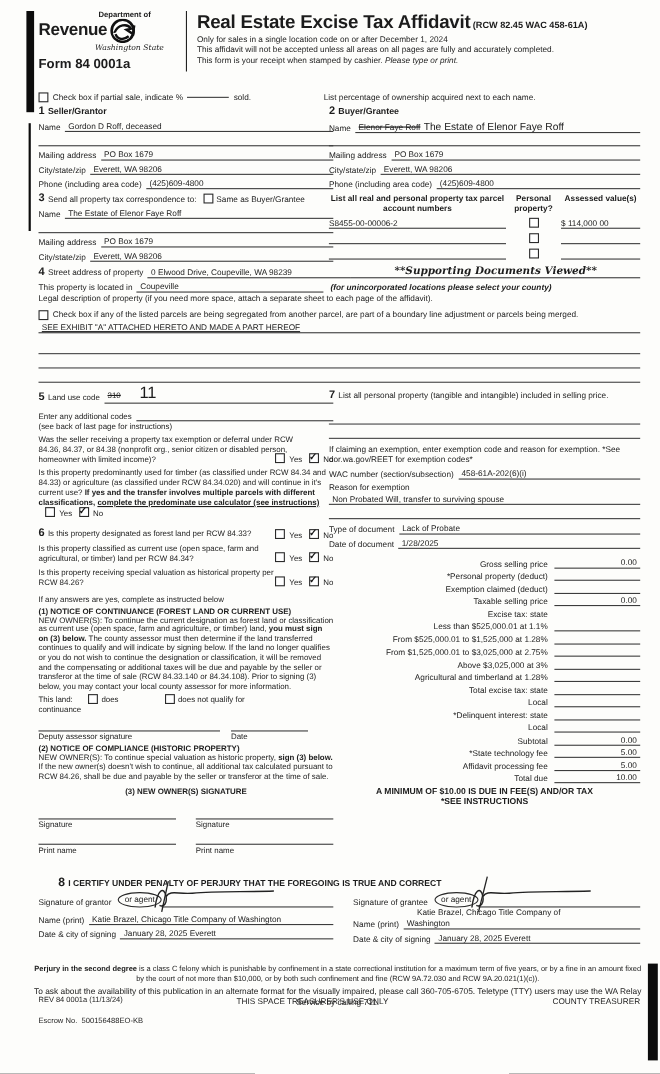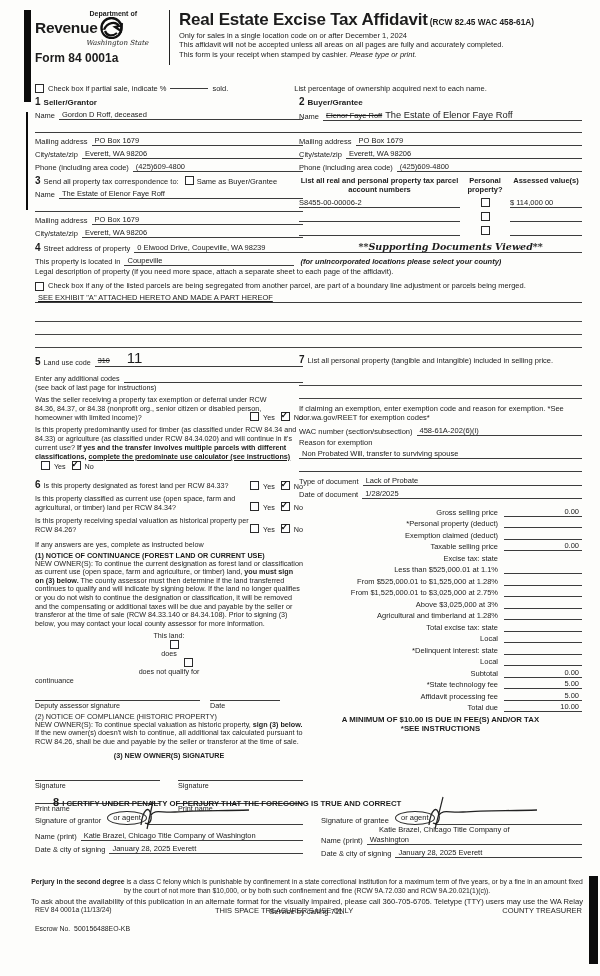--- a/index.html
+++ b/index.html
@@ -221,37 +221,37 @@
         <span>Is this property classified as current use (open space, farm and agricultural, or timber) land per RCW 84.34?</span>
         <span class="yesno"><span class="cb"></span> <span>Yes</span><span class="cb on"></span> <span>No</span></span>
       </div>
       <div class="q">
         <span>Is this property receiving special valuation as historical property per RCW 84.26?</span>
         <span class="yesno"><span class="cb"></span> <span>Yes</span><span class="cb on"></span> <span>No</span></span>
       </div>
       <div style="margin-top:5px;">If any answers are yes, complete as instructed below</div>
       <div style="margin-top:2px;font-weight:bold;">(1) NOTICE OF CONTINUANCE (FOREST LAND OR CURRENT USE)</div>
       <div style="line-height:1.2;"><span>NEW OWNER(S): To continue the current designation as forest land or classification as current use (open space, farm and agriculture, or timber) land, </span><b>you must sign on (3) below.</b><span> The county assessor must then determine if the land transferred continues to qualify and will indicate by signing below. If the land no longer qualifies or you do not wish to continue the designation or classification, it will be removed and the compensating or additional taxes will be due and payable by the seller or transferor at the time of sale (RCW 84.33.140 or 84.34.108). Prior to signing (3) below, you may contact your local county assessor for more information.</span></div>
-      <div style="margin-top:2px;display:flex;align-items:center;flex-direction:column;">
+      <div style="margin-top:2px;display:flex;align-items:center;">
         <span>This land:</span>
         <span class="cb" style="margin:0 3px 0 14px;"></span>
           <span>does</span>
         <span class="cb" style="margin:0 3px 0 42px;"></span>
           <span>does not qualify for</span>
       </div>
       <div>continuance</div>
       <div class="frow" style="height:12px;margin-top:4px;">
         <span class="u" style="width:165px;"></span>
         <span class="u" style="width:70px;margin-left:10px;"></span>
       </div>
       <div style="display:flex;">
         <span style="width:165px;">Deputy assessor signature</span>
         <span style="margin-left:10px;">Date</span>
       </div>
-      <div style="margin-top:2px;font-weight:normal;">(2) NOTICE OF COMPLIANCE (HISTORIC PROPERTY)</div>
+      <div style="margin-top:2px;font-weight:bold;">(2) NOTICE OF COMPLIANCE (HISTORIC PROPERTY)</div>
       <div style="line-height:1.2;"><span>NEW OWNER(S): To continue special valuation as historic property, </span><b>sign (3) below.</b><span> If the new owner(s) doesn't wish to continue, all additional tax calculated pursuant to RCW 84.26, shall be due and payable by the seller or transferor at the time of sale.</span></div>
       <div style="text-align:center;font-weight:bold;margin-top:4px;">(3) NEW OWNER(S) SIGNATURE</div>
       <div style="display:flex;margin-top:10px;">
         <div style="width:125px;">
           <div class="u" style="height:10px;"></div>
           <div>Signature</div>
           <div class="u" style="height:10px;margin-top:3px;"></div>
           <div>Print name</div>
         </div>
         <div style="width:125px;margin-left:18px;">

